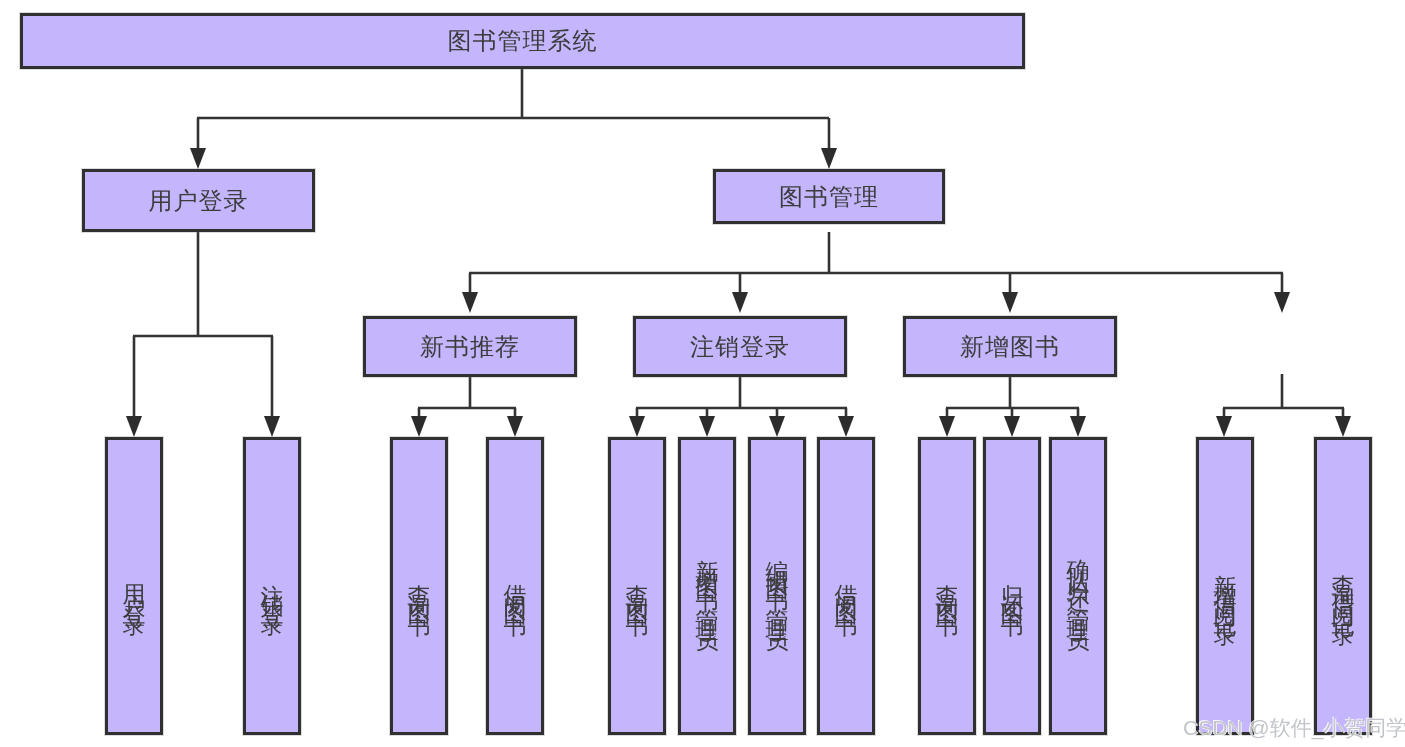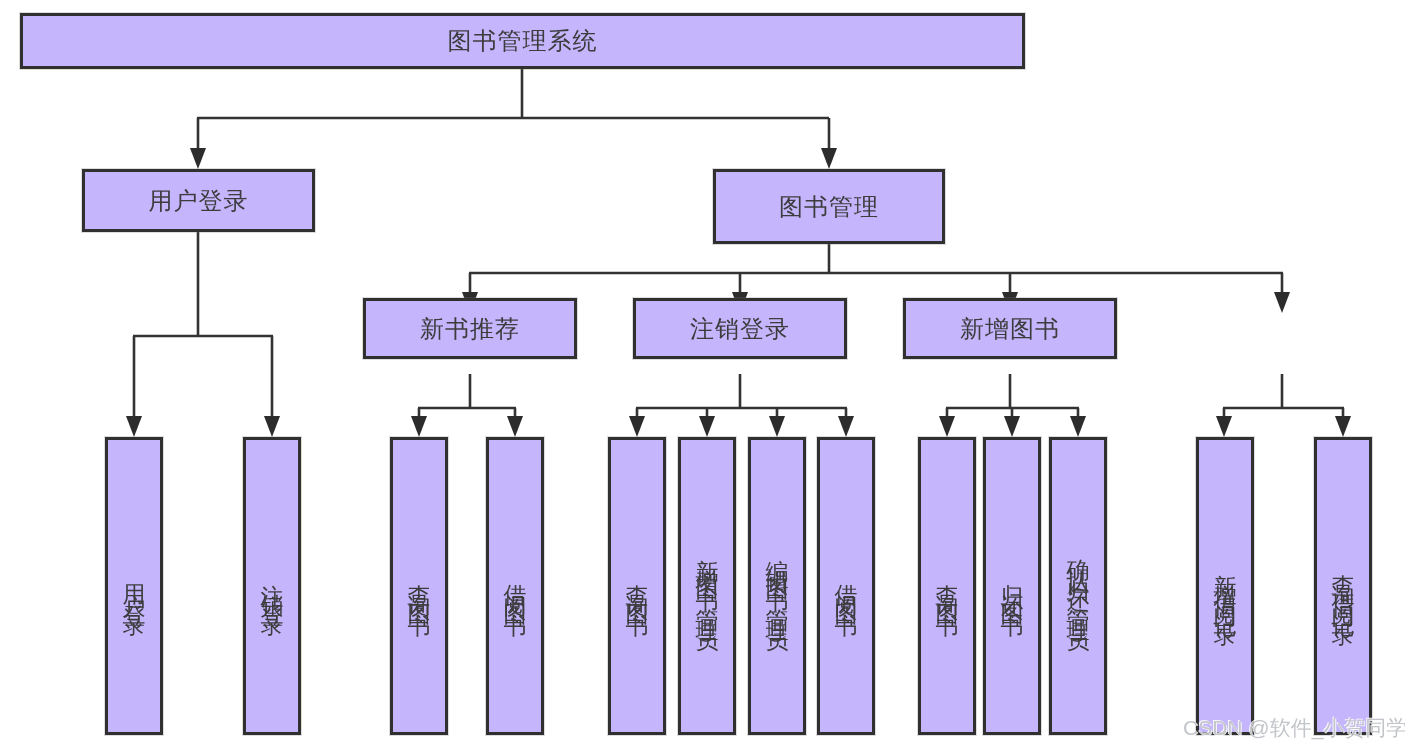--- a/index.html
+++ b/index.html
@@ -9,22 +9,22 @@
   }
   #wires { position:absolute; left:0; top:0; z-index:1; }
   .box {
     position:absolute; box-sizing:border-box; background:#c4b5fd;
     border:3px solid #303030; display:flex; align-items:center; justify-content:center;
     color:#3c3c3c; z-index:2; box-shadow:0 0 0 1px rgba(120,120,120,0.25);
   }
   .h-label { font-size:24px; letter-spacing:1px; white-space:nowrap; }
   .root  { left:20px;  top:13px;  width:1005px; height:56px; }
   .lvl2a { left:82px;  top:169px; width:233px;  height:63px; }
-  .lvl2b { left:713px; top:169px; width:232px;  height:75px; }
-  .lvl3  { top:298px; width:214px; height:61px; }
+  .lvl2b { left:713px; top:169px; width:232px;  height:55px; }
+  .lvl3  { top:316px; width:214px; height:61px; }
   .leaf  { top:437px; width:58px; height:298px; }
   .v-label {
     writing-mode: vertical-rl; font-size:23px; letter-spacing:10px;
     line-height:1; white-space:nowrap; color:#3c3c3c;
   }
   .watermark {
     position:absolute; left:1183px; top:714px; z-index:3;
     font-size:21px; color:#c2c5c9; white-space:nowrap;
     text-shadow:-1px -1px 0 rgba(255,255,255,0.85), 1px 1px 0 rgba(255,255,255,0.85);
   }

